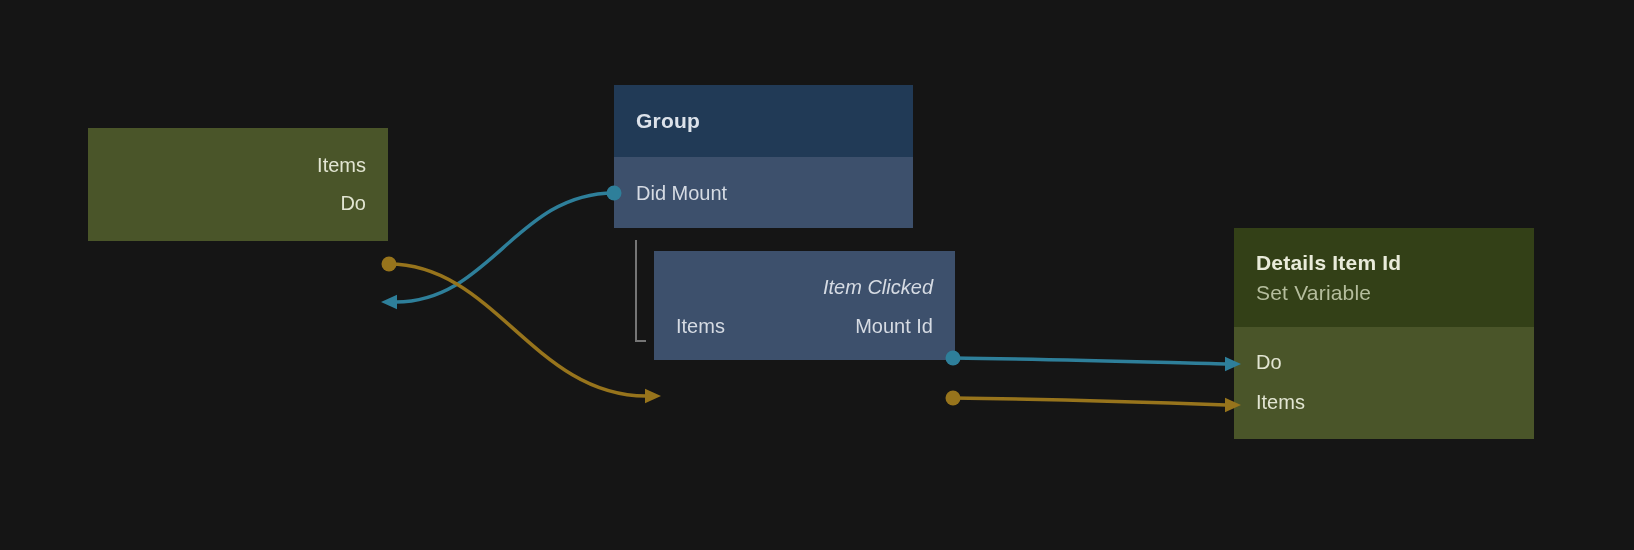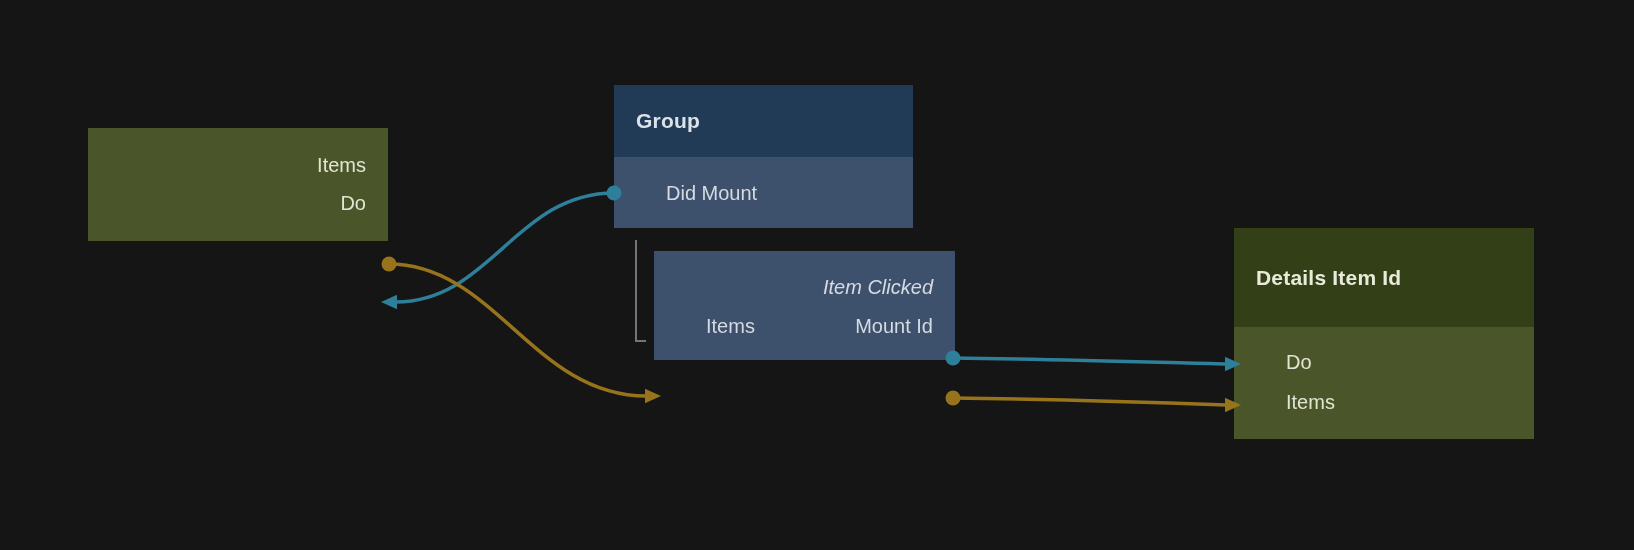--- a/index.html
+++ b/index.html
@@ -56,21 +56,21 @@
 
   .port-label {
     position: absolute;
     height: 38px;
     line-height: 38px;
     font-size: 20px;
     white-space: nowrap;
     cursor: pointer;
   }
   .port-label.right { right: 22px; text-align: right; }
-  .port-label.left  { left: 22px;  text-align: left; margin-left: 30px; }
+  .port-label.left  { left: 22px;  text-align: left; }
   .green .port-label { color: var(--greenLabel, #E2E5D2); }
   .blue  .port-label { color: var(--blueLabel, #D6DBE3); }
 
   svg.wires {
     position: absolute;
     left: 0;
     top: 0;
     width: 1634px;
     height: 550px;
     pointer-events: none;
@@ -102,20 +102,21 @@
     <div class="node-body" style="height:109px;">
       <div class="port-label right" style="top:17px;font-style:italic;">Item Clicked</div>
       <div class="port-label left" style="top:56px;">Items</div>
       <div class="port-label right" style="top:56px;">Mount Id</div>
     </div>
   </div>
 
   <div class="node green" style="left:1234px; top:228px; width:300px; height:211px;">
     <div class="node-header" style="height:99px;">
       <div class="node-title">Details Item Id</div>
+      <div class="node-subtitle">Set Variable</div>
     </div>
     <div class="node-body" style="height:112px;">
       <div class="port-label left" style="top:16px;">Do</div>
       <div class="port-label left" style="top:56px;">Items</div>
     </div>
   </div>
 
   <svg class="wires" viewBox="0 0 1634 550">
 
     <path d="M636 240 L636 341 L646 341" fill="none" stroke-width="2" stroke="#757575"></path>

